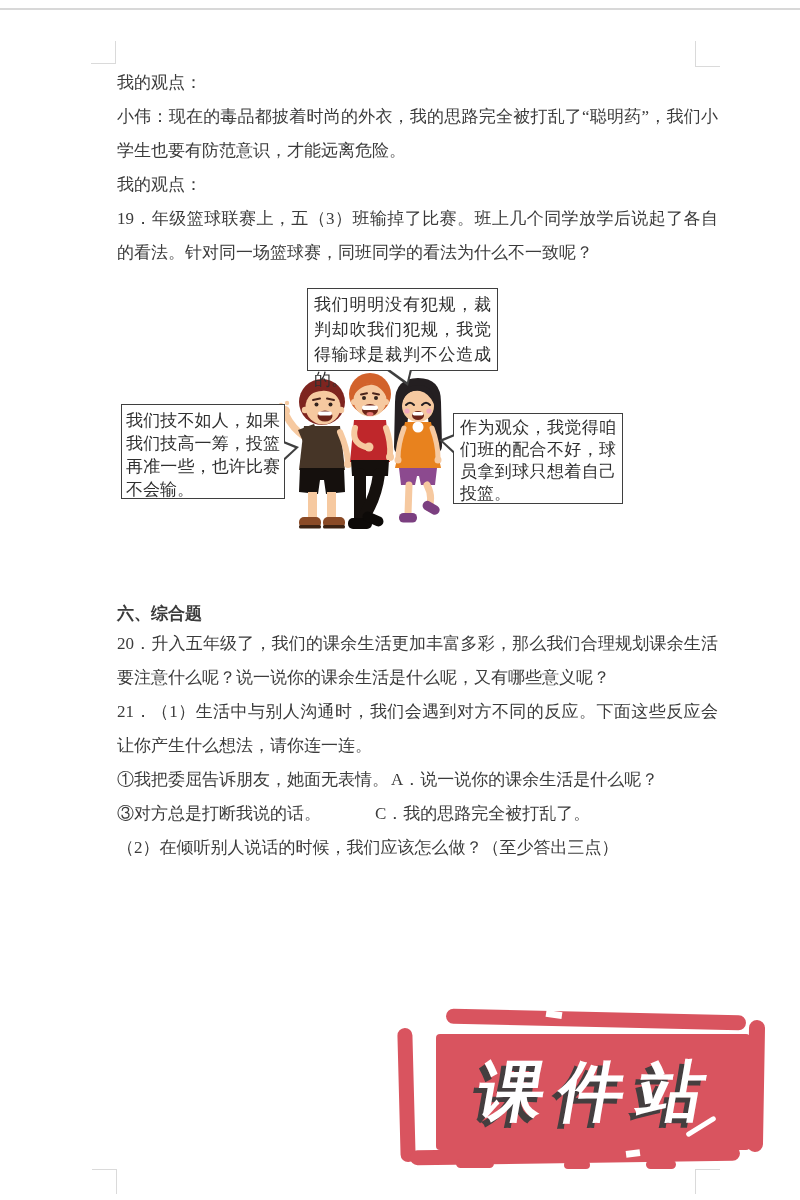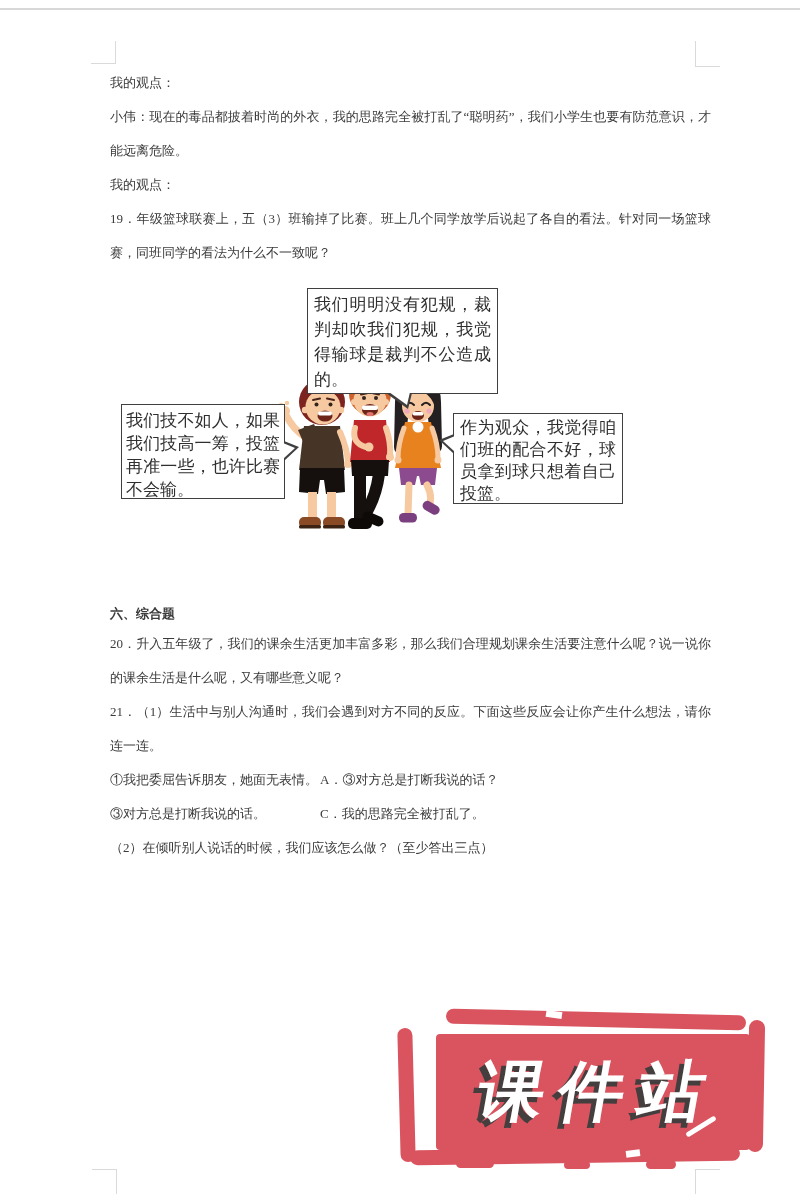--- a/index.html
+++ b/index.html
@@ -9,36 +9,36 @@
   }
   
   .page-top-line{position:absolute;left:0;top:8px;width:800px;height:0;border-top:2px solid #d8d8d8;}
   
   .mark{position:absolute;}
   .mark-tl{left:91px;top:41px;width:24px;height:22px;border-right:1px solid #dadada;border-bottom:1px solid #dadada;}
   .mark-tr{left:695px;top:41px;width:24px;height:25px;border-left:1px solid #dadada;border-bottom:1px solid #dadada;}
   .mark-bl{left:92px;top:1169px;width:24px;height:24px;border-right:1px solid #dadada;border-top:1px solid #dadada;}
   .mark-br{left:695px;top:1169px;width:24px;height:24px;border-left:1px solid #dadada;border-top:1px solid #dadada;}
 
-  .text-block{position:absolute;left:110px;width:601px;font-size:13px;line-height:34px;text-align:justify;}
+  .text-block{position:absolute;left:117px;width:601px;font-size:17px;line-height:34px;text-align:justify;}
   .text-block p{margin:0;}
   .block-top{top:66px;}
   .block-six{top:601px;}
   .block-six .heading{line-height:26px;font-weight:bold;}
   .match-row .mr{display:inline-block;}
   .m1 .mr{margin-left:2px;}
   .m2 .mr{margin-left:46px;}
   .m3 .mr{margin-left:54px;}
 
   
   .bubble{
     position:absolute;background:#ffffff;border:1.5px solid #3f3f3f;box-sizing:border-box;
     font-size:17px;color:#2f2f2f;text-align:justify;z-index:3;
   }
-  .bubble-top{left:307px;top:288px;width:191px;height:106px;padding:3px 6px;line-height:25px;}
+  .bubble-top{left:307px;top:288px;width:191px;height:83px;padding:3px 6px;line-height:25px;}
   .bubble-left{left:121px;top:404px;width:164px;height:95px;padding:4px 4px;line-height:23px;}
   .bubble-right{left:453px;top:413px;width:170px;height:91px;padding:3px 6px;line-height:22px;}
   .bubble-top::before{content:"";position:absolute;left:78px;bottom:-16px;width:0;height:0;
     border-left:22px solid transparent;border-right:4px solid transparent;border-top:16px solid #3f3f3f;}
   .bubble-top::after{content:"";position:absolute;left:81px;bottom:-12px;width:0;height:0;
     border-left:18px solid transparent;border-right:3px solid transparent;border-top:13px solid #ffffff;}
   .bubble-left::before{content:"";position:absolute;top:36px;right:-15px;width:0;height:0;
     border-top:6px solid transparent;border-bottom:14px solid transparent;border-left:15px solid #3f3f3f;}
   .bubble-left::after{content:"";position:absolute;top:38px;right:-11px;width:0;height:0;
     border-top:5px solid transparent;border-bottom:11px solid transparent;border-left:12px solid #ffffff;}
@@ -181,21 +181,21 @@
         <rect fill="#7b3f80" x="121" y="143" width="18" height="9.5" rx="4.5"></rect>
         <rect fill="#7b3f80" x="144" y="133" width="18" height="9.5" rx="4.5" transform="rotate(30 153 138)"></rect>
       </g>
     </svg>
   </div>
 
   <div class="text-block block-six">
     <p class="heading">六、综合题</p>
     <p>20．升入五年级了，我们的课余生活更加丰富多彩，那么我们合理规划课余生活要注意什么呢？说一说你的课余生活是什么呢，又有哪些意义呢？</p>
     <p>21．（1）生活中与别人沟通时，我们会遇到对方不同的反应。下面这些反应会让你产生什么想法，请你连一连。</p>
-    <p class="match-row m1"><span>①我把委屈告诉朋友，她面无表情。</span><span class="mr">A．③对方总是打断我说的话？</span></p>
+    <p class="match-row m1"><span>①我把委屈告诉朋友，她面无表情。</span><span class="mr">A．说一说你的课余生活是什么呢？</span></p>
     <p class="match-row m3"><span>③对方总是打断我说的话。</span><span class="mr">C．我的思路完全被打乱了。</span></p>
     <p>（2）在倾听别人说话的时候，我们应该怎么做？（至少答出三点）</p>
   </div>
 
   <div class="stamp">
     <div class="bar s-top"></div>
     <div class="bar s-left"></div>
     <div class="bar s-right"></div>
     <div class="bar s-bottom"></div>
     <div class="blob s-blob1"></div>

